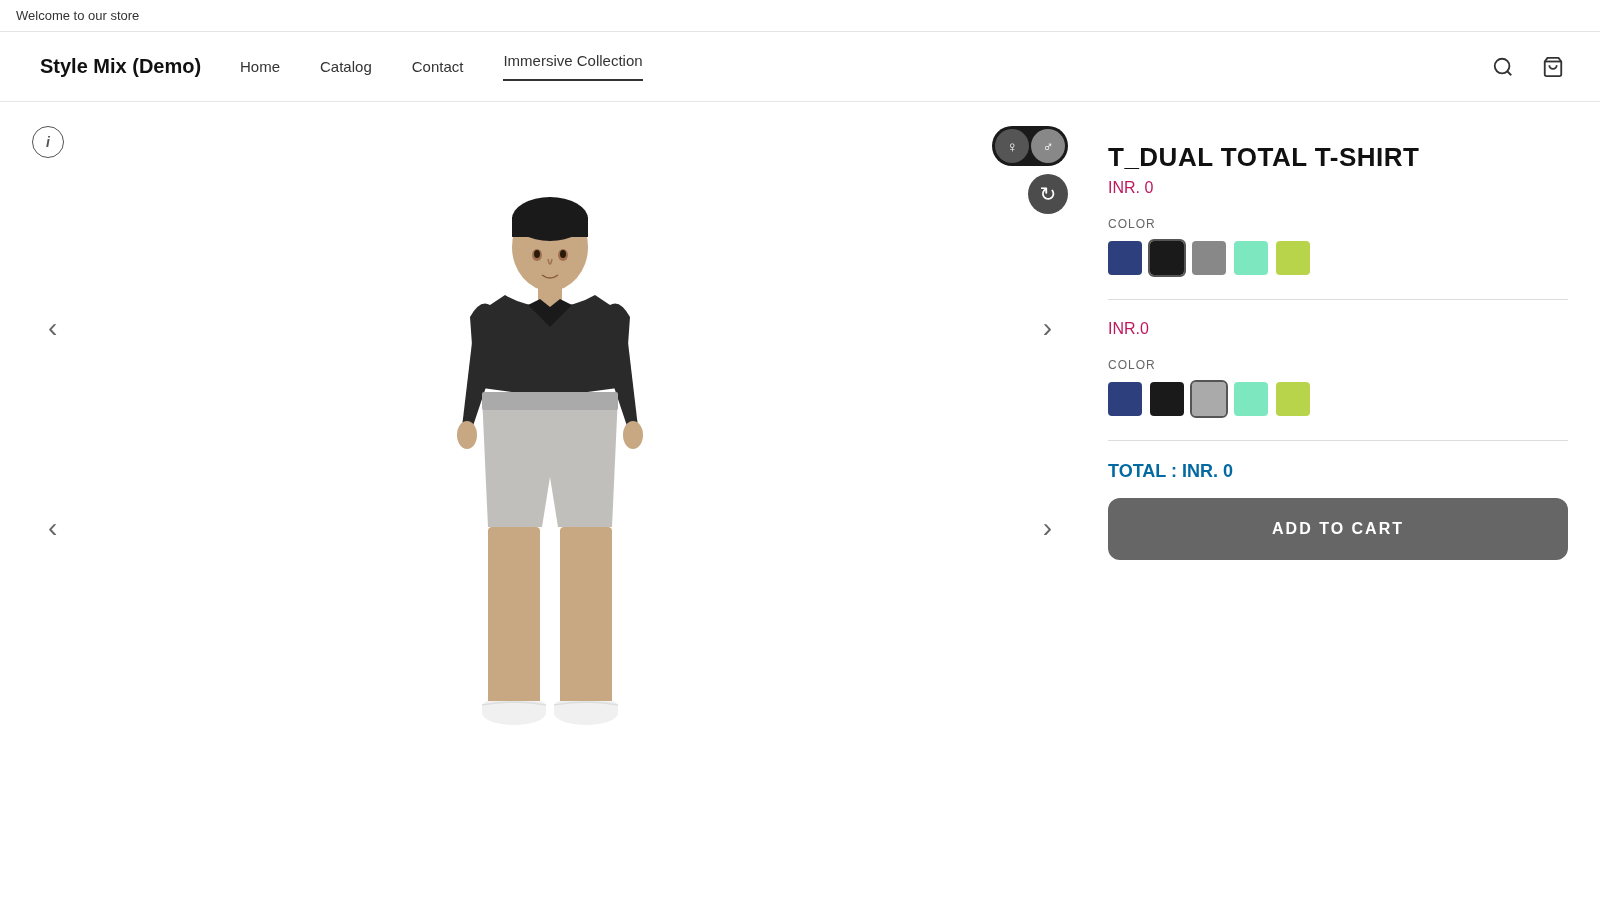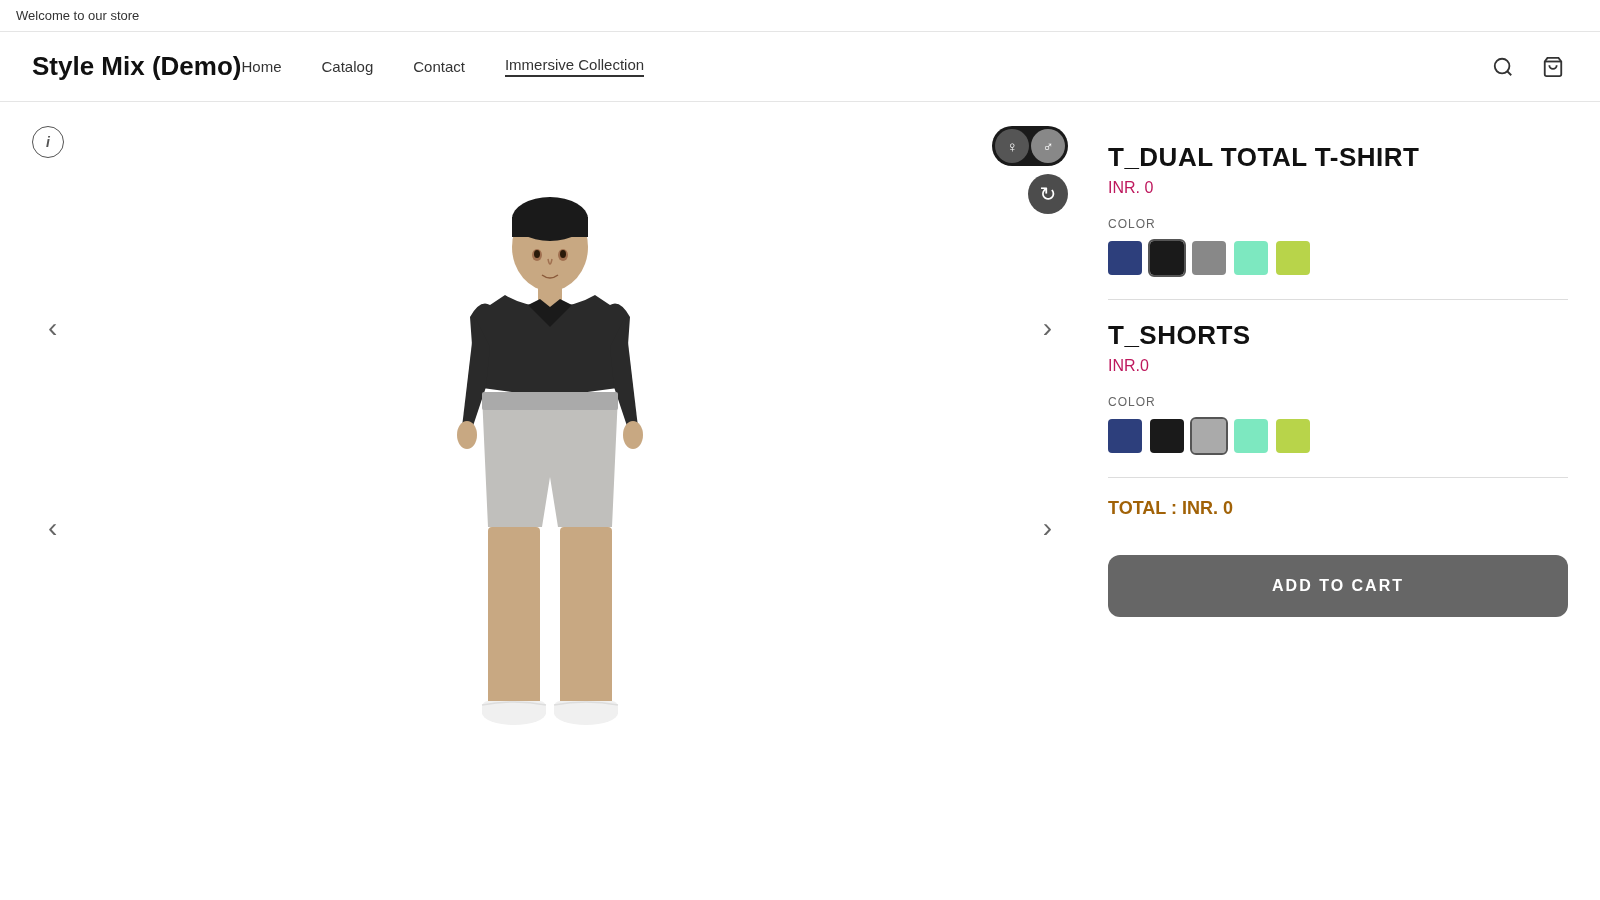--- a/index.html
+++ b/index.html
@@ -17,41 +17,42 @@
 
     
     .header {
       display: flex;
       align-items: center;
       padding: 0 32px;
       height: 70px;
       border-bottom: 1px solid #e5e5e5;
     }
     .header-logo {
-      font-size: 26px;
+      font-size: 20px;
       font-weight: 700;
       color: #111;
       white-space: nowrap;
       min-width: 200px;
+      margin-left: 8px;
     }
     .header-nav {
       display: flex;
       align-items: center;
       gap: 40px;
       flex: 1;
     }
     .nav-item {
       font-size: 15px;
       color: #333;
       text-decoration: none;
       cursor: pointer;
     }
     .nav-item.active {
       border-bottom: 2px solid #333;
-      padding-bottom: 2px;
+      padding-bottom: 10px;
     }
     .header-icons {
       display: flex;
       align-items: center;
       gap: 20px;
       min-width: 200px;
       justify-content: flex-end;
     }
     .header-icon-btn {
       background: none;
@@ -241,22 +242,22 @@
 
     .divider {
       border: none;
       border-top: 1px solid #ddd;
       margin: 8px 0 20px 0;
     }
 
     .total-section {
       font-size: 18px;
       font-weight: 600;
-      color: #a16207;
-      margin-bottom: 36px;
+      color: #0369a1;
+      margin-bottom: 16px;
       margin-top: 16px;
     }
 
     .add-to-cart-btn {
       width: 100%;
       padding: 22px;
       background: #666;
       color: #fff;
       border: none;
       font-size: 16px;
@@ -407,21 +408,20 @@
         <div class="color-swatch" style="background:#888888;"></div>
         <div class="color-swatch" style="background:#7de8c0;"></div>
         <div class="color-swatch" style="background:#b8d44a;"></div>
       </div>
     </div>
 
     <hr class="divider">
 
     
     <div>
-      <div class="product-title">T_SHORTS</div>
       <div class="product-price">INR.0</div>
       <div class="section-label">COLOR</div>
       <div class="color-swatches">
         <div class="color-swatch" style="background:#2d3f7c;"></div>
         <div class="color-swatch" style="background:#1a1a1a;"></div>
         <div class="color-swatch selected" style="background:#aaaaaa;"></div>
         <div class="color-swatch" style="background:#7de8c0;"></div>
         <div class="color-swatch" style="background:#b8d44a;"></div>
       </div>
     </div>

